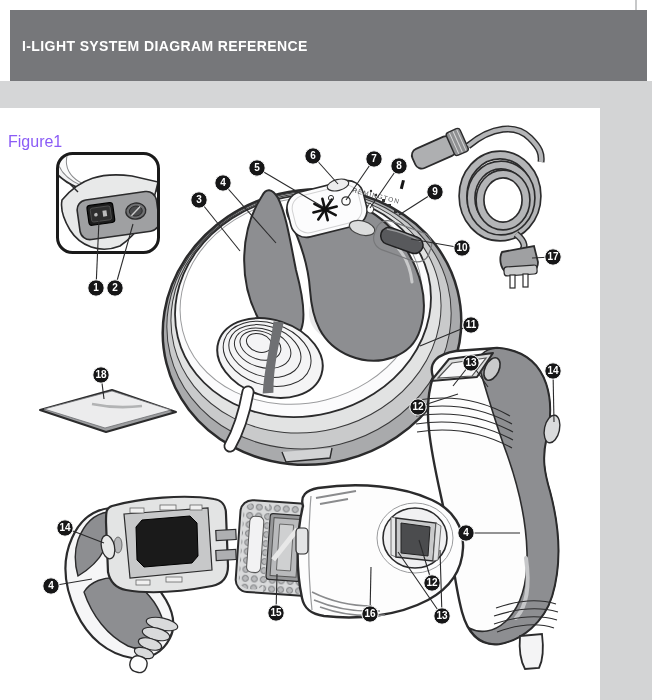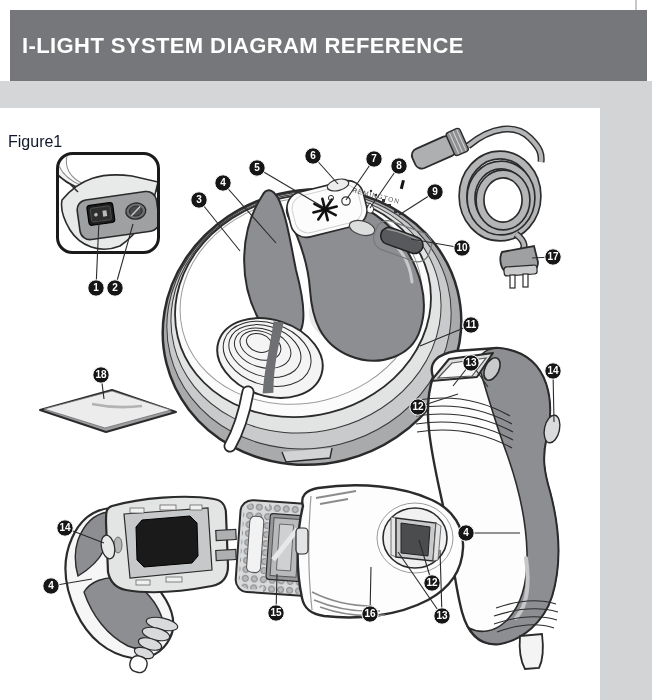--- a/index.html
+++ b/index.html
@@ -8,24 +8,24 @@
     font-family:"Liberation Sans", sans-serif;overflow:hidden;
   }
   .band-strip{position:absolute;left:0;top:81px;width:652px;height:27px;background:#d5d6d7;}
   .band-right{position:absolute;left:600px;top:81px;width:52px;height:619px;background:#d3d4d5;}
   .page-tick{position:absolute;left:635px;top:0;width:2px;height:10px;background:#c7c8c9;}
   .header{
     position:absolute;left:10px;top:10px;width:637px;height:71px;background:#76777a;
     display:flex;align-items:center;
   }
   .header .title{
-    color:#ffffff;font-size:22px;font-weight:bold;letter-spacing:.4px;margin-left:12px;
+    color:#ffffff;font-size:14px;font-weight:bold;letter-spacing:.4px;margin-left:12px;
   }
   .figure-label{
-    position:absolute;left:8px;top:133px;font-size:16px;color:#0f172a;
+    position:absolute;left:8px;top:133px;font-size:16px;color:#8b5cf6;
   }
   svg.diagram{position:absolute;left:0;top:0;}
   .leader{stroke:#2b2b2c;stroke-width:1.1;fill:none;}
   .c-dot{fill:#161617;stroke:#ffffff;stroke-width:1;}
   .c-num{fill:#ffffff;font:bold 10px "Liberation Sans",sans-serif;text-anchor:middle;}
   .brand{fill:#4c4d4f;font:6.5px "Liberation Sans",sans-serif;letter-spacing:1px;}
 </style>
 </head>
 <body>
 

